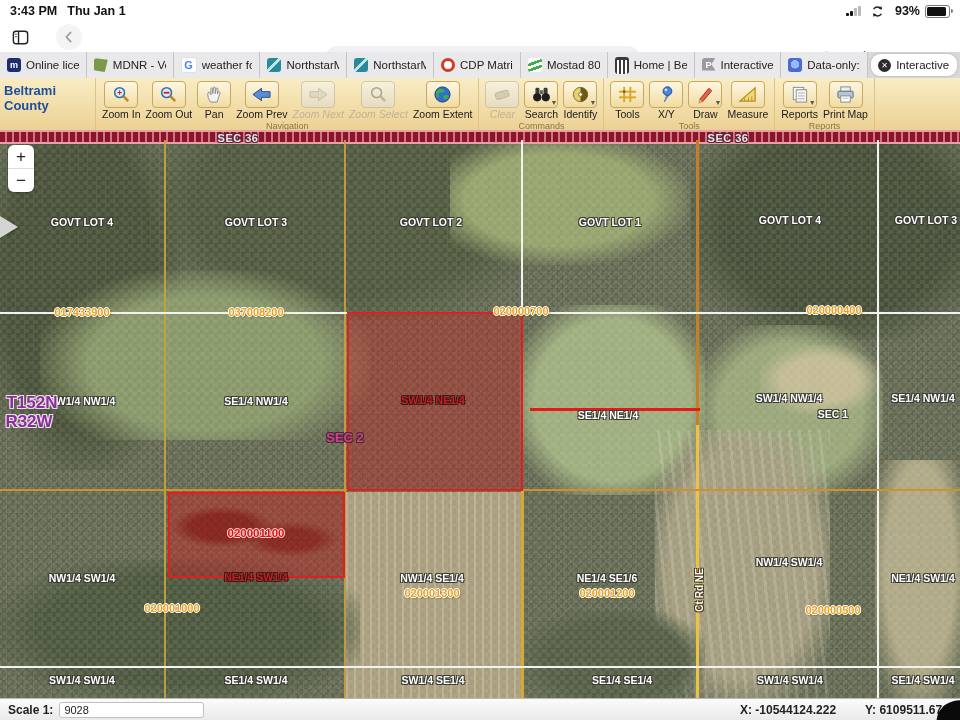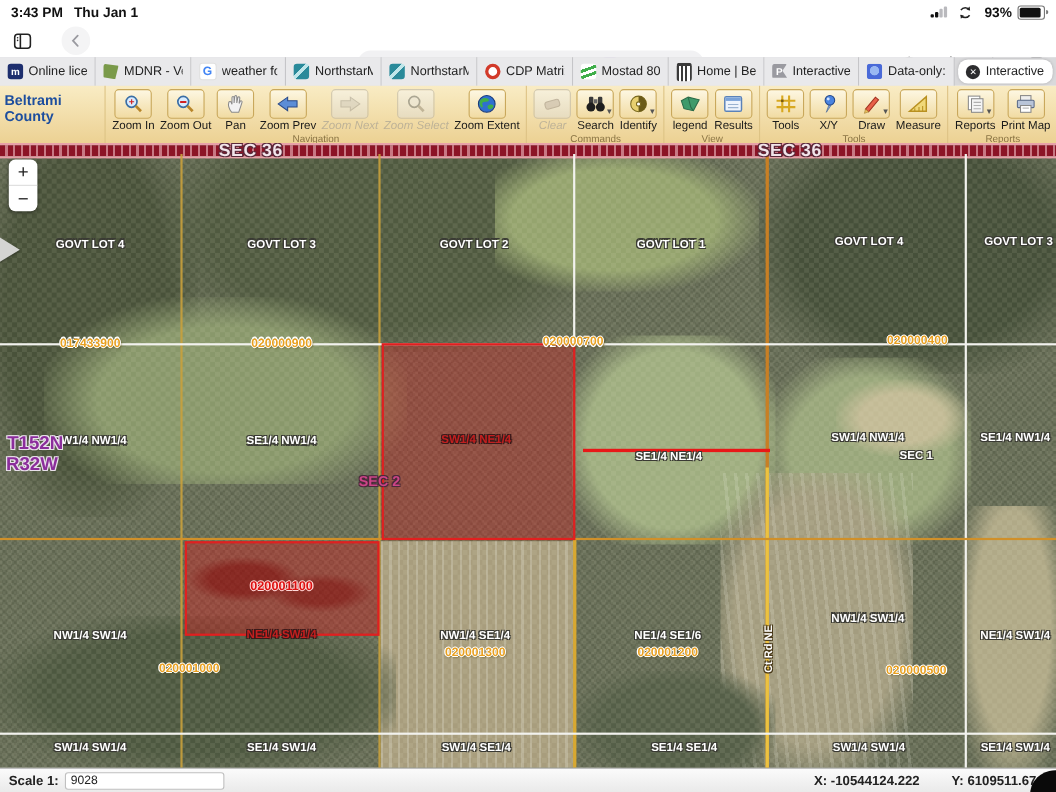--- a/index.html
+++ b/index.html
@@ -76,22 +76,22 @@
   .terrain{position:absolute;inset:0;}
   .terrain:before{content:"";position:absolute;inset:0;
     background:repeating-conic-gradient(rgba(25,35,12,.14) 0% 25%,transparent 0% 50%) 0 0/5px 5px;}
   .terrain:after{content:"";position:absolute;inset:0;
     background:repeating-conic-gradient(rgba(235,235,205,.09) 0% 25%,transparent 0% 50%) 2px 1px/9px 9px;}
   .patch{position:absolute;pointer-events:none;}
   .gline{position:absolute;pointer-events:none;}
   #map-labels span{position:absolute;transform:translate(-50%,-50%);white-space:nowrap;pointer-events:none;}
   .ml-w{font-size:10.5px;font-weight:bold;color:#fff;
     text-shadow:-1px -1px 0 #3a3a34,1px -1px 0 #3a3a34,-1px 1px 0 #3a3a34,1px 1px 0 #3a3a34;}
-  .ml-sec{font-size:16px;font-weight:bold;color:#f2e4ea;letter-spacing:.5px;
-    text-shadow:-1px -1px 0 #5a2a3a,1px -1px 0 #5a2a3a,-1px 1px 0 #5a2a3a,1px 1px 0 #5a2a3a;}
+  .ml-sec{font-size:11px;font-weight:bold;color:#f2e4ea;letter-spacing:.5px;
+    text-shadow:-1px -1px 0 #5a2a3a,1px -1px 0 #5a2a3a,-1px 1px 0 #5a2a3a,1px 1px 0 #5a2a3a;padding-left:20px;}
   .ml-sec2{font-size:13px;font-weight:bold;color:#cc4488;
     text-shadow:-1px -1px 0 #4a2a3a,1px -1px 0 #4a2a3a,-1px 1px 0 #4a2a3a,1px 1px 0 #4a2a3a;}
   .ml-twn{font-size:17px;font-weight:bold;color:#8b2d9b;
     text-shadow:-1px -1px 0 #e8e0ea,1px -1px 0 #e8e0ea,-1px 1px 0 #e8e0ea,1px 1px 0 #e8e0ea;}
   .ml-pid{font-size:11px;font-weight:bold;color:#e8a020;
     text-shadow:-1px 0 0 #fff,1px 0 0 #fff,0 -1px 0 #fff,0 1px 0 #fff,1px 1px 2px #5a4a00;}
   .ml-pidr{font-size:11.5px;font-weight:bold;color:#dd1111;
     text-shadow:-1px 0 0 #ffd9d9,1px 0 0 #ffd9d9,0 -1px 0 #ffd9d9,0 1px 0 #ffd9d9;}
   .ml-r{font-size:10.5px;font-weight:bold;color:#c31f1f;
     text-shadow:-1px -1px 0 #3a1a1a,1px -1px 0 #3a1a1a,-1px 1px 0 #3a1a1a,1px 1px 0 #3a1a1a;}
@@ -373,45 +373,20 @@
               <span class="blabel">Identify</span>
             </div>
           </div>
           <div class="gname">Commands</div>
         </div>
         <div class="tgroup">
           <div class="trow">
             <div class="tbtn">
               <span class="tile">
                 <svg viewBox="0 0 22 20">
-                  <path d="M2.5 7 L9 3.5 L19.5 6 L14 16.5 L5 14.5 Z" fill="#3f9a6a" stroke="#2a6a48"></path>
-                  <path d="M9 3.5 L11.5 13 M14 16.5 L11.5 13" stroke="#2a6a48"></path>
-                </svg>
-              </span>
-              <span class="blabel">legend</span>
-            </div>
-            <div class="tbtn">
-              <span class="tile">
-                <svg viewBox="0 0 22 20">
-                  <rect x="3" y="3" width="16" height="14" rx="1.5" fill="#eef4fc" stroke="#5a82b8" stroke-width="1.4"></rect>
-                  <rect x="3.7" y="3.7" width="14.6" height="3.4" fill="#7aa2d8"></rect>
-                  <line x1="6" y1="10.5" x2="16" y2="10.5" stroke="#9ab2d0"></line>
-                  <line x1="6" y1="13.5" x2="16" y2="13.5" stroke="#9ab2d0"></line>
-                </svg>
-              </span>
-              <span class="blabel">Results</span>
-            </div>
-          </div>
-          <div class="gname">View</div>
-        </div>
-        <div class="tgroup">
-          <div class="trow">
-            <div class="tbtn">
-              <span class="tile">
-                <svg viewBox="0 0 22 20">
                   <g stroke="#d8a820" stroke-width="2">
                     <line x1="7.5" y1="2" x2="7.5" y2="18"></line>
                     <line x1="14" y1="2" x2="14" y2="18"></line>
                     <line x1="2" y1="7" x2="20" y2="7"></line>
                     <line x1="2" y1="13" x2="20" y2="13"></line>
                   </g>
                   <rect x="6.3" y="5.8" width="2.4" height="2.4" fill="#7a5a10"></rect>
                 </svg>
               </span>
               <span class="blabel">Tools</span>
@@ -517,21 +492,21 @@
     <div id="map-labels">
         <span class="ml-sec" style="left: 228px; top: 8px;">SEC 36</span>
         <span class="ml-sec" style="left: 718px; top: 8px;">SEC 36</span>
         <span class="ml-w" style="left: 82px; top: 92px;">GOVT LOT 4</span>
         <span class="ml-w" style="left: 256px; top: 92px;">GOVT LOT 3</span>
         <span class="ml-w" style="left: 431px; top: 92px;">GOVT LOT 2</span>
         <span class="ml-w" style="left: 610px; top: 92px;">GOVT LOT 1</span>
         <span class="ml-w" style="left: 790px; top: 90px;">GOVT LOT 4</span>
         <span class="ml-w" style="left: 926px; top: 90px;">GOVT LOT 3</span>
         <span class="ml-pid" style="left: 82px; top: 182px;">017433900</span>
-        <span class="ml-pid" style="left: 256px; top: 182px;">020000900</span>
+        <span class="ml-pid" style="left: 256px; top: 182px;">037008200</span>
         <span class="ml-pid" style="left: 521px; top: 181px;">020000700</span>
         <span class="ml-pid" style="left: 834px; top: 180px;">020000400</span>
         <span class="ml-w" style="left: 82px; top: 271px;">SW1/4 NW1/4</span>
         <span class="ml-w" style="left: 256px; top: 271px;">SE1/4 NW1/4</span>
         <span class="ml-r" style="left: 433px; top: 270px;">SW1/4 NE1/4</span>
         <span class="ml-w" style="left: 608px; top: 270px; margin-top: 15px;">SE1/4 NE1/4</span>
         <span class="ml-w" style="left: 789px; top: 268px;">SW1/4 NW1/4</span>
         <span class="ml-w" style="left: 923px; top: 268px;">SE1/4 NW1/4</span>
         <span class="ml-twn" style="left: 32px; top: 273px;">T152N</span>
         <span class="ml-twn" style="left: 29px; top: 292px;">R32W</span>

